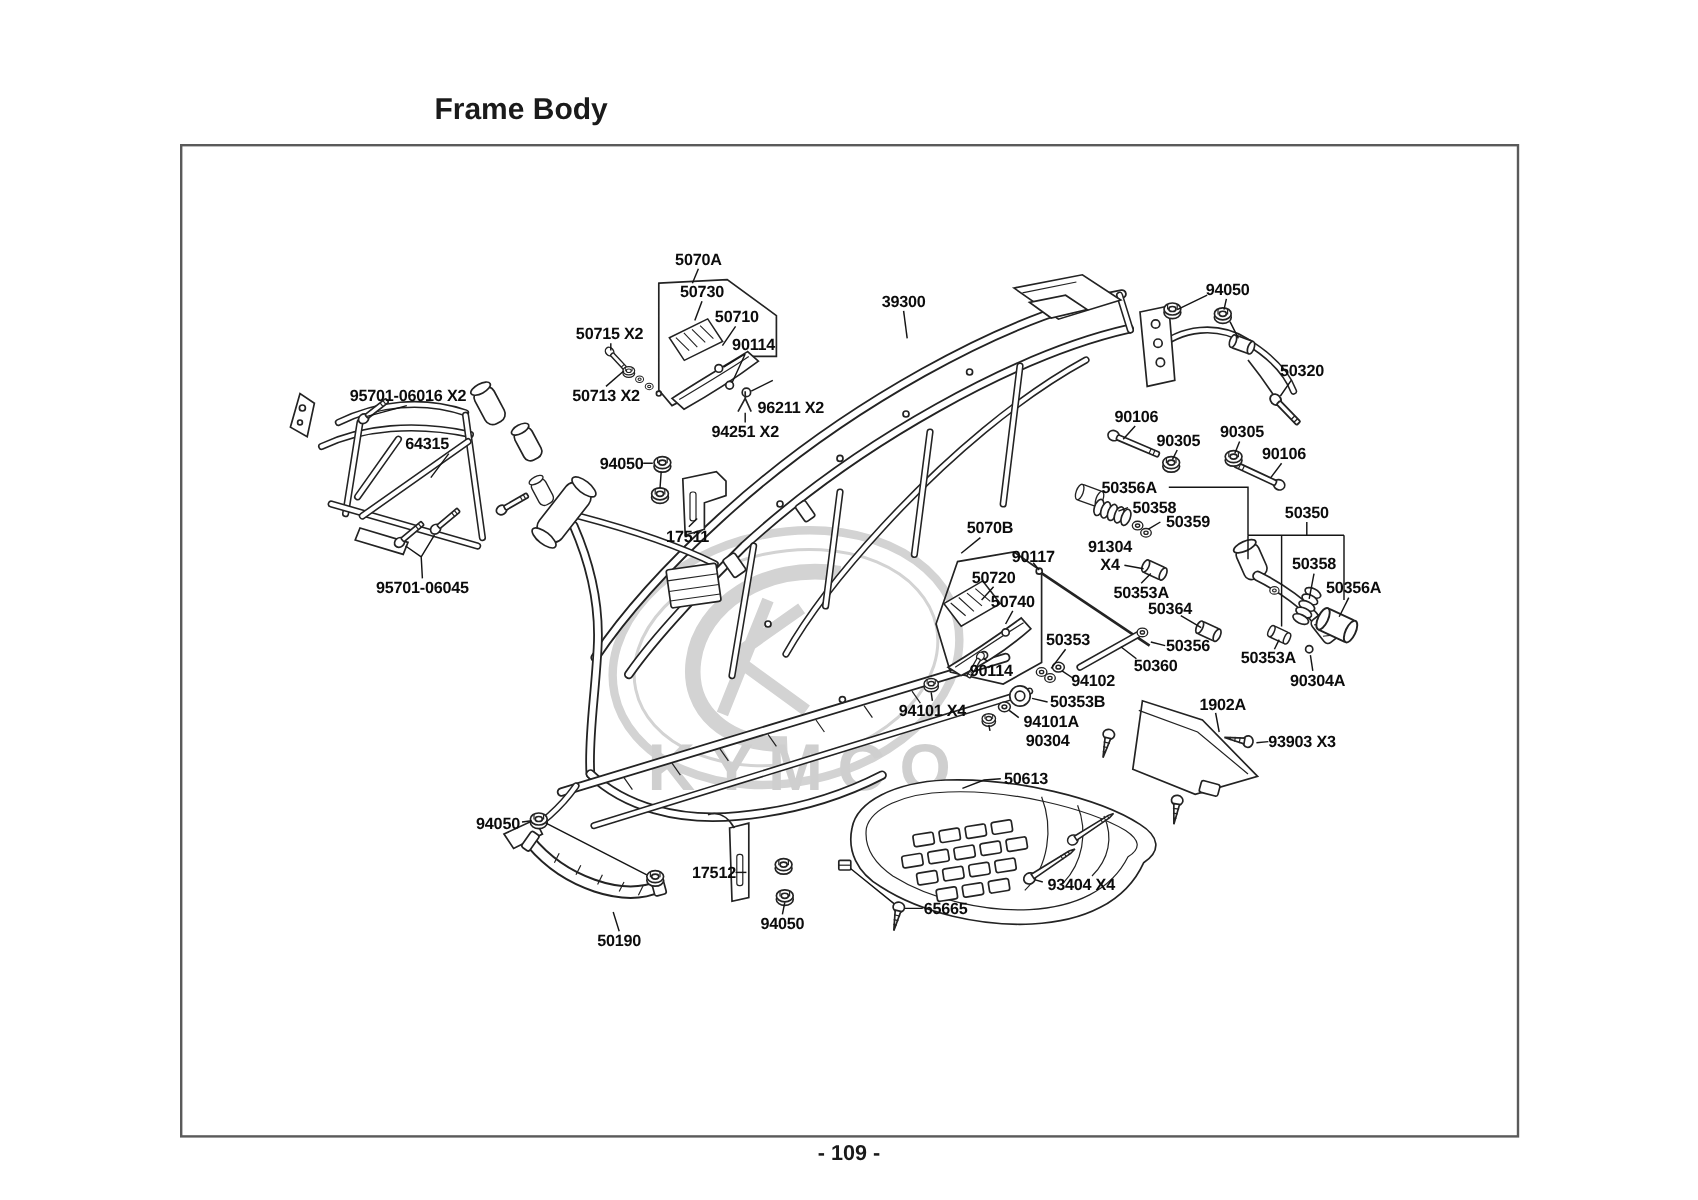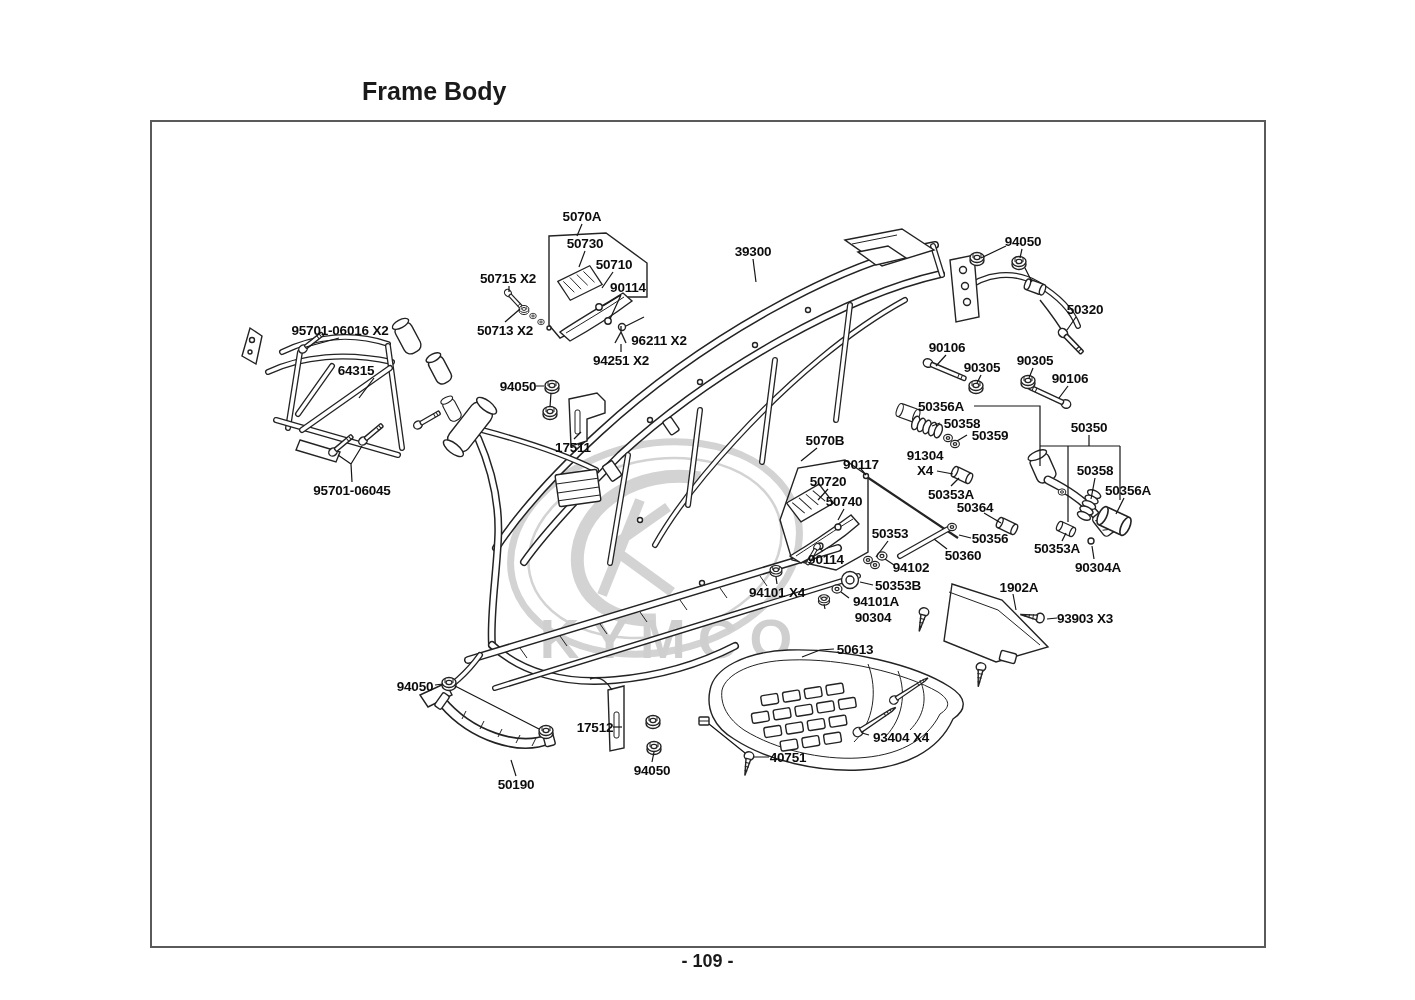--- a/index.html
+++ b/index.html
@@ -451,20 +451,20 @@
       <div class="plabel" style="left: 911px; top: 567px;">94102</div>
       <div class="plabel" style="left: 898px; top: 585px;">50353B</div>
       <div class="plabel" style="left: 876px; top: 601px;">94101A</div>
       <div class="plabel" style="left: 777px; top: 592px;">94101 X4</div>
       <div class="plabel" style="left: 873px; top: 617px;">90304</div>
       <div class="plabel" style="left: 1019px; top: 587px;">1902A</div>
       <div class="plabel" style="left: 1085px; top: 618px;">93903  X3</div>
       <div class="plabel" style="left: 855px; top: 649px;">50613</div>
       <div class="plabel" style="left: 652px; top: 770px;">94050</div>
       <div class="plabel" style="left: 595px; top: 727px;">17512</div>
-      <div class="plabel" style="left: 788px; top: 757px;">40751</div>
+      <div class="plabel" style="left: 788px; top: 757px;">65665</div>
       <div class="plabel" style="left: 901px; top: 737px;">93404  X4</div>
       <div class="plabel" style="left: 415px; top: 686px;">94050</div>
       <div class="plabel" style="left: 516px; top: 784px;">50190</div>
     </div>
 
   <div class="footer">- 109 -</div>
 </div>
 
 </body></html>

